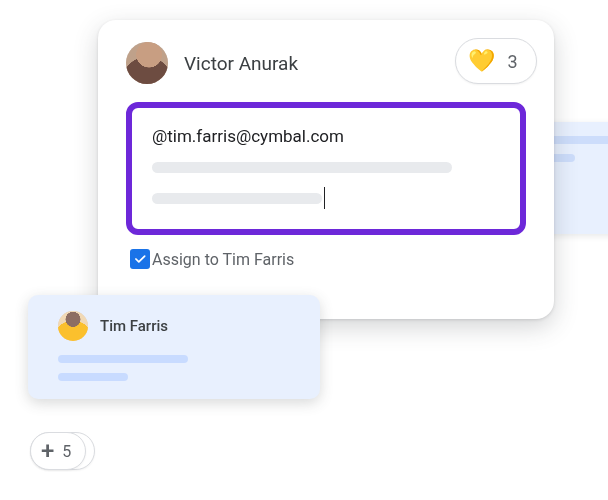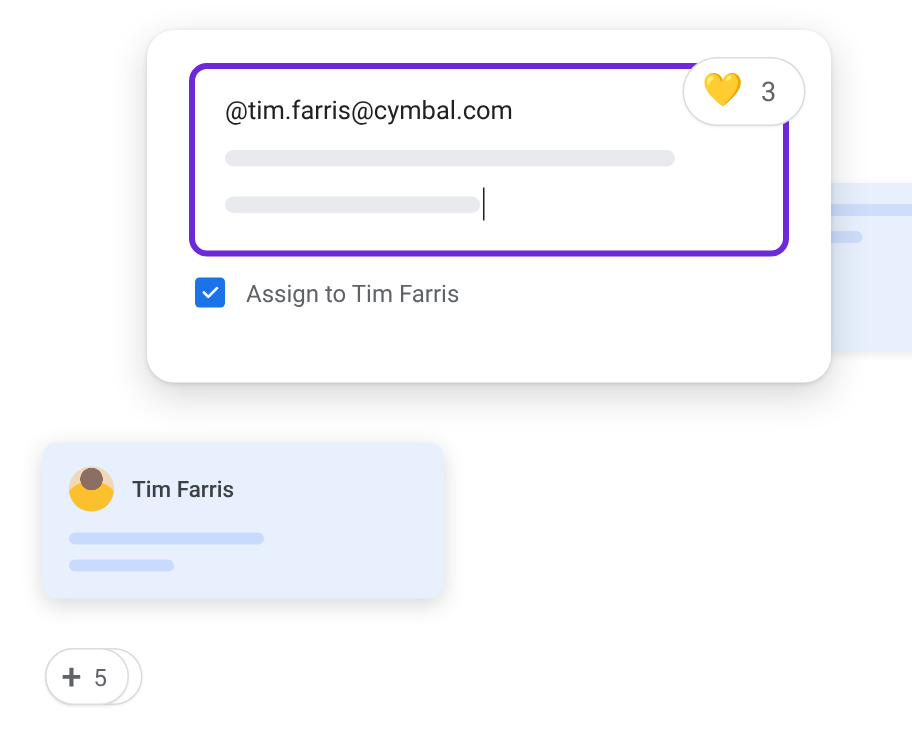--- a/index.html
+++ b/index.html
@@ -9,29 +9,29 @@
   .panel{position:absolute;left:98px;top:20px;width:400px;background:#fff;border-radius:18px;
          box-shadow:0 1px 3px rgba(60,64,67,.16),0 8px 24px rgba(60,64,67,.22);padding:22px 28px 24px}
   .hdr{display:flex;align-items:center;gap:16px;margin-bottom:18px}
   .avatar{width:42px;height:42px;border-radius:50%;flex:none;background:#d7ccc8;position:relative;overflow:hidden}
   .avatar.va::before{content:"";position:absolute;inset:0;background:
       radial-gradient(circle at 55% 30%, #c89e82 0 34%, transparent 35%),
       radial-gradient(circle at 50% 95%, #6d4c41 0 55%, transparent 56%),
       linear-gradient(#bfa18a,#bfa18a)}
   .name{font-size:19px;color:#3c4043}
 
-  .input-box{border:4px solid #6d28d9;border-radius:12px;padding:18px 20px 20px;margin-bottom:14px}
+  .input-box{border:6px solid #6d28d9;border-radius:12px;padding:18px 20px 20px;margin-bottom:14px}
   .mention{font-size:17px;color:#202124;margin-bottom:16px}
   .ph{height:11px;border-radius:6px;background:#e8eaed}
   .ph.l1{width:300px;margin-bottom:14px}
   .ph.l2{width:170px}
   .caret-row{display:flex;align-items:center}
   .caret{width:1px;height:22px;background:#202124;margin-left:2px}
 
-  .assign-row{display:flex;align-items:center;gap:14px;margin-top:14px;margin-bottom:26px;padding-left:4px}
+  .assign-row{display:flex;align-items:center;gap:2px;margin-top:14px;margin-bottom:26px;padding-left:4px}
   .cb{width:20px;height:20px;border-radius:3px;background:#1a73e8;display:flex;align-items:center;justify-content:center;flex:none}
   .cb svg{width:14px;height:14px;fill:none;stroke:#fff;stroke-width:3;stroke-linecap:round;stroke-linejoin:round}
   .assign-lbl{font-size:16px;color:#5f6368}
 
   .btns{display:flex;justify-content:flex-end;align-items:center;gap:10px}
   .btn{height:44px;border-radius:22px;padding:0 26px;font-size:17px;display:flex;align-items:center;justify-content:center;cursor:pointer;user-select:none}
   .btn.text{color:#1a73e8;background:transparent}
   .btn.fill{color:#fff;background:#1a73e8}
 
   
@@ -39,21 +39,21 @@
   .pill .cnt{font-size:18px;color:#5f6368}
   .heart-pill{left:455px;top:38px;height:44px;padding:0 18px 0 12px;gap:12px}
   .heart{font-size:22px;line-height:1}
 
   
   .ghost{position:absolute;left:500px;top:122px;width:108px;height:84px;background:#e8f0fe;border-radius:10px;padding:14px 16px;box-shadow:0 2px 6px rgba(60,64,67,.12)}
   .ghost .gl{height:8px;border-radius:4px;background:#cdddfb;margin-bottom:10px}
   .ghost .gl.s{width:55%}
 
   
-  .mini{position:absolute;left:28px;top:295px;width:232px;background:#e8f0fe;border-radius:10px;padding:16px 18px 18px;box-shadow:0 4px 14px rgba(60,64,67,.20)}
+  .mini{position:absolute;left:28px;top:295px;width:232px;background:#e8f0fe;border-radius:10px;padding:16px 30px 18px;box-shadow:0 4px 14px rgba(60,64,67,.20)}
   .mini-hdr{display:flex;align-items:center;gap:12px;margin-bottom:14px}
   .mini .avatar{width:30px;height:30px}
   .mini .avatar.tf::before{content:"";position:absolute;inset:0;background:
       radial-gradient(circle at 50% 28%, #8d6e63 0 28%, transparent 29%),
       radial-gradient(circle at 50% 100%, #fbc02d 0 60%, transparent 61%),
       linear-gradient(#f1d9b5,#f1d9b5)}
   .mini-name{font-size:15px;font-weight:500;color:#3c4043}
   .mini .ml{height:8px;border-radius:4px;background:#c8dbff;margin-bottom:10px}
   .mini .ml.a{width:130px}
   .mini .ml.b{width:70px;margin-bottom:0}
@@ -69,20 +69,24 @@
 <body>
 
 <div class="stage">
 
   <div class="ghost">
     <div class="gl"></div>
     <div class="gl s"></div>
   </div>
 
   <div class="panel">
+    <div class="hdr">
+      <div class="avatar va"></div>
+      <div class="name">Victor Anurak</div>
+    </div>
 
     <div class="input-box">
       <div class="mention">@tim.farris@cymbal.com</div>
       <div class="ph l1"></div>
       <div class="caret-row">
         <div class="ph l2"></div>
         <div class="caret"></div>
       </div>
     </div>
 

